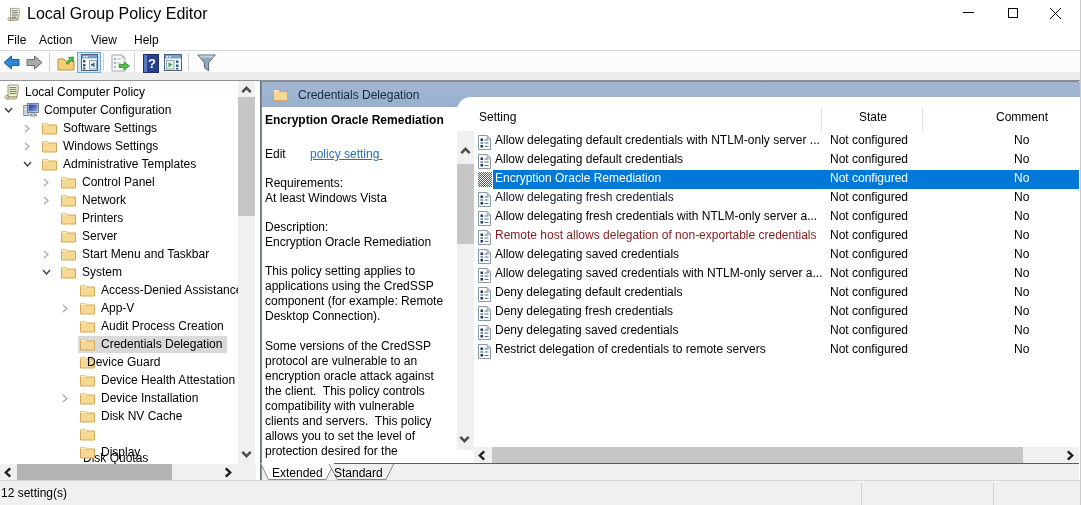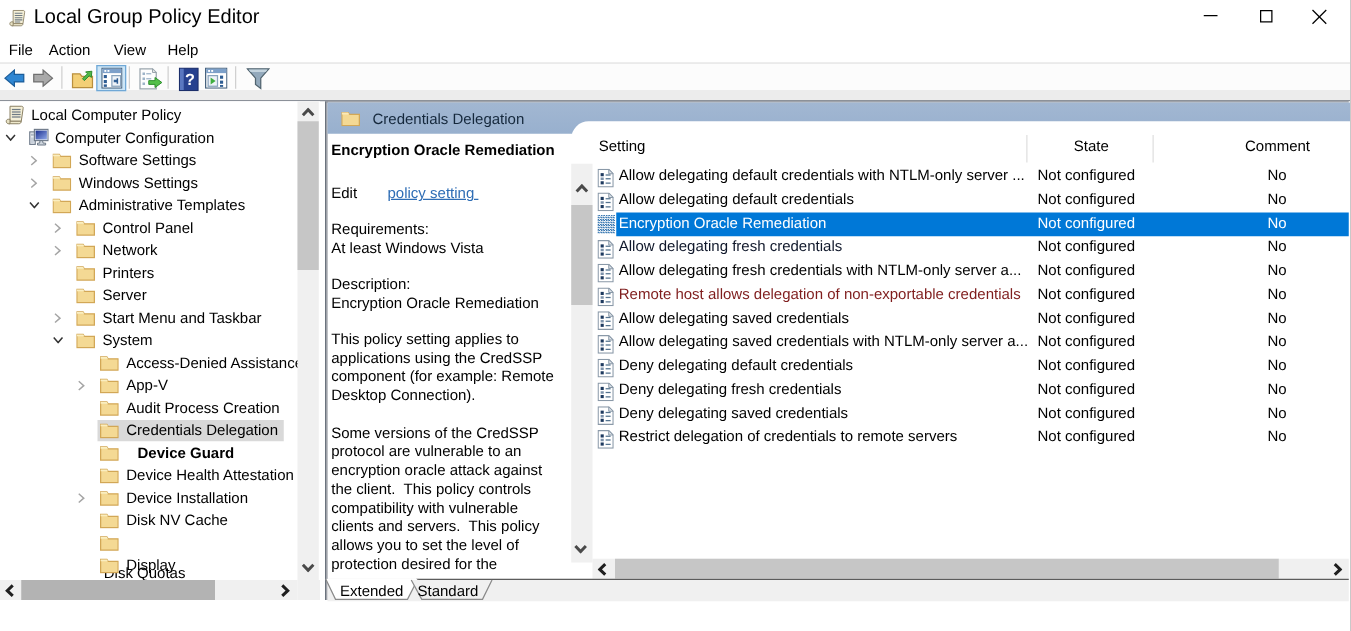--- a/index.html
+++ b/index.html
@@ -242,21 +242,21 @@
         <div class="abs" style="left:78px;top:255px;width:149px;height:17px;background:#d9d9d9;"></div>
         <div class="abs" style="left:80px;top:257px;"><svg width="15" height="13" viewBox="0 0 15 13">
             <path d="M0.5 1.5 h5 l1 1.5 h8 v9 H0.5 z" fill="#f4d994" stroke="#d2a756" stroke-width="1"></path>
             <path d="M0.5 1.5 h5 l1 1.5 h-6 z" fill="#faeec0"></path>
           </svg></div>
         <div class="txt" style="left:101px;top:256px;">Credentials Delegation</div>
         <div class="abs" style="left:80px;top:275px;"><svg width="15" height="13" viewBox="0 0 15 13">
             <path d="M0.5 1.5 h5 l1 1.5 h8 v9 H0.5 z" fill="#f4d994" stroke="#d2a756" stroke-width="1"></path>
             <path d="M0.5 1.5 h5 l1 1.5 h-6 z" fill="#faeec0"></path>
           </svg></div>
-        <div class="txt" style="left:110px;top:274px;font-weight:bold;">Device Guard</div>
+        <div class="txt" style="left:87px;top:274px;">Device Guard</div>
         <div class="abs" style="left:80px;top:293px;"><svg width="15" height="13" viewBox="0 0 15 13">
             <path d="M0.5 1.5 h5 l1 1.5 h8 v9 H0.5 z" fill="#f4d994" stroke="#d2a756" stroke-width="1"></path>
             <path d="M0.5 1.5 h5 l1 1.5 h-6 z" fill="#faeec0"></path>
           </svg></div>
         <div class="txt" style="left:101px;top:292px;">Device Health Attestation</div>
         <svg class="abs" style="left:62px;top:313px;" width="6" height="9" viewBox="0 0 6 9">
           <path d="M1 1 L5 4.5 L1 8" fill="none" stroke="#a5a5a5" stroke-width="1.2"></path>
         </svg>
         <div class="abs" style="left:80px;top:311px;"><svg width="15" height="13" viewBox="0 0 15 13">
             <path d="M0.5 1.5 h5 l1 1.5 h8 v9 H0.5 z" fill="#f4d994" stroke="#d2a756" stroke-width="1"></path>
@@ -550,14 +550,19 @@
         <path d="M1.5 0 L75.4 0 L67 16.5 L9.4 16.5 z" fill="#fff" stroke="none"></path>
         <path d="M1.5 0 L9.4 16.5 L67 16.5 L75.4 0" fill="none" stroke="#8a8a8a" stroke-width="1"></path>
         <path d="M70 1 L134.6 1 L127 16.5 L78.4 16.5 z" fill="#f0f0f0" stroke="none"></path>
         <path d="M70 1 L78.4 16.5 L127 16.5 L134.6 1" fill="none" stroke="#8a8a8a" stroke-width="1"></path>
       </svg>
       <div class="txt" style="left:10px;top:3px;">Extended</div>
       <div class="txt" style="left:72px;top:3px;">Standard</div>
     </div>
   </div>
 
+  <div class="abs" style="left:0;top:480px;width:1080px;height:25px;background:#f0f0f0;border-top:1px solid #d7d7d7;">
+    <div class="txt" style="left:1px;top:5px;">12 setting(s)</div>
+    <div class="abs" style="left:861px;top:2px;width:1px;height:22px;background:#d0d0d0;"></div>
+    <div class="abs" style="left:993px;top:2px;width:1px;height:22px;background:#d0d0d0;"></div>
+  </div>
 
 </div>
 
 </body></html>

